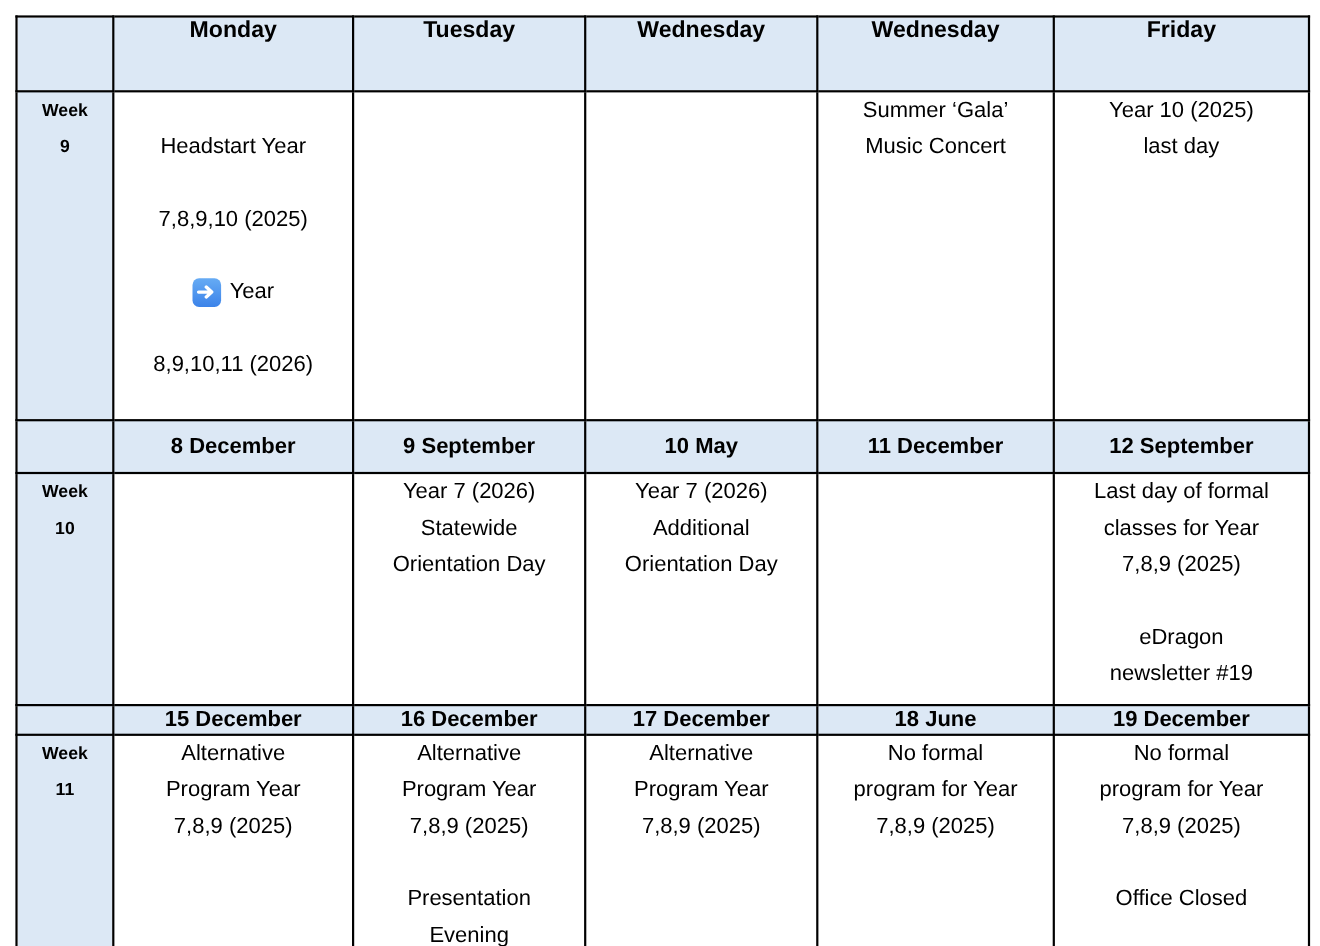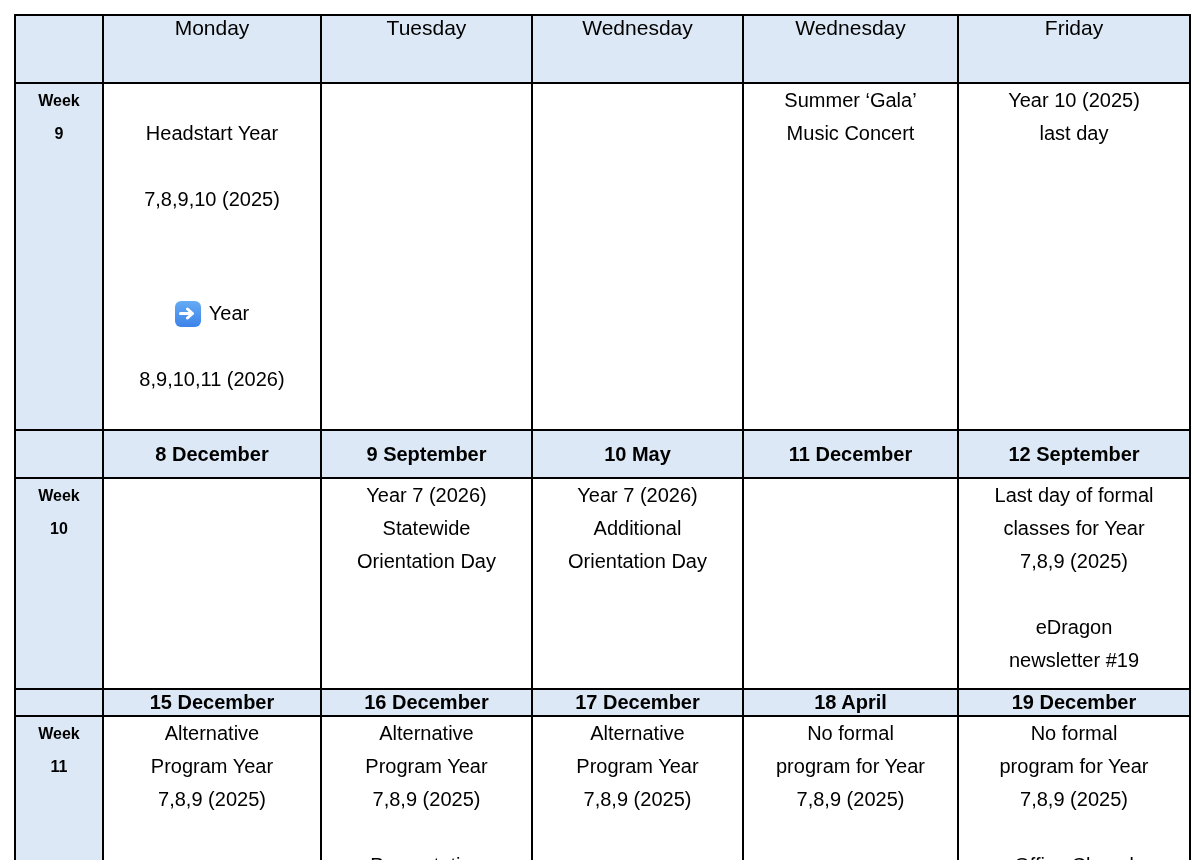--- a/index.html
+++ b/index.html
@@ -33,21 +33,21 @@
   tr.r-dayhdr { height: 68px; }
   tr.r-date1  { height: 31px; }
   tr.r-week9  { height: 137px; }
   tr.r-date2  { height: 48px; }
   tr.r-week10 { height: 211px; }
   tr.r-date3  { height: 27px; }
   tr.r-week11 { height: 330px; }
 
   .day-hdr {
     background: var(--header-bg, #dce8f5);
-    font-weight: normal;
+    font-weight: bold;
     font-size: 21px;
     text-align: center;
     vertical-align: top;
     padding-top: 6px;
   }
   .date-cell {
     background: var(--header-bg, #dce8f5);
     font-weight: bold;
     font-size: 20px;
     text-align: center;
@@ -75,21 +75,20 @@
     line-height: 33px;
     padding: 2px 4px 0 4px;
   }
   .content .line { height: 33px; }
   .arrow-line {
     display: flex;
     align-items: center;
     justify-content: center;
     gap: 8px;
     height: 33px;
-    margin-top: 48px;
   }
   .emoji-arrow {
     display: inline-flex;
     width: 26px;
     height: 26px;
     border-radius: 6px;
     background: linear-gradient(180deg, var(--arrow-top, #66abf4), var(--arrow-bottom, #3c83e9));
     align-items: center;
     justify-content: center;
     flex: 0 0 auto;
@@ -169,21 +168,21 @@
 
 eDragon
 newsletter #19</td>
   </tr>
 
   <tr class="r-date3">
     <td class="spacer-cell"></td>
     <td class="date-cell">15 December</td>
     <td class="date-cell">16 December</td>
     <td class="date-cell">17 December</td>
-    <td class="date-cell">18 April</td>
+    <td class="date-cell">18 June</td>
     <td class="date-cell">19 December</td>
   </tr>
 
   <tr class="r-week11">
     <td class="week-label">Week
 11</td>
     <td class="content">Alternative
 Program Year
 7,8,9 (2025)</td>
     <td class="content">Alternative

